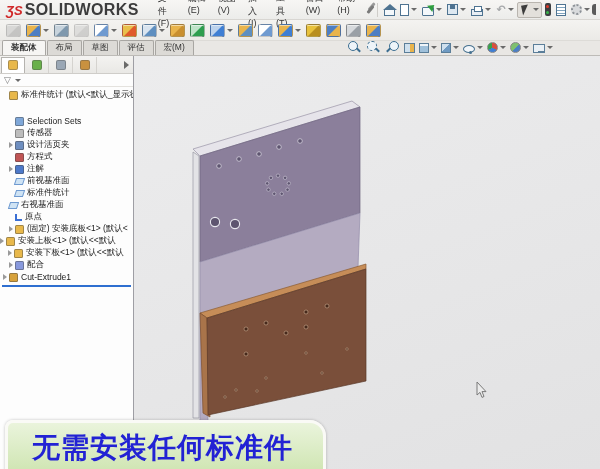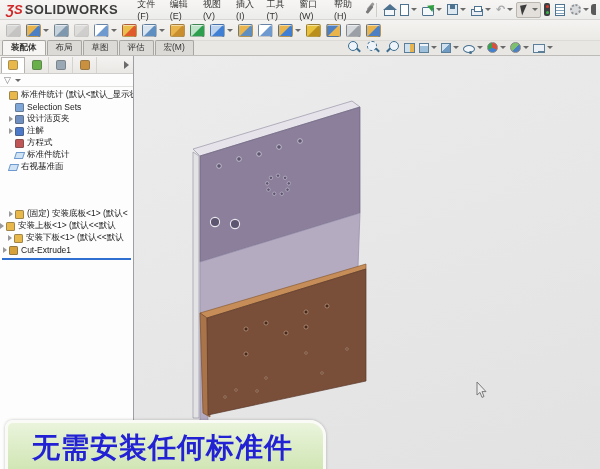--- a/index.html
+++ b/index.html
@@ -4,21 +4,21 @@
 <style>
   * { margin:0; padding:0; box-sizing:border-box; }
   html,body { width:600px; height:469px; }
   body { font-family:"Liberation Sans","DejaVu Sans",sans-serif; overflow:hidden; background:#e8e8e8; }
   .window { position:relative; width:600px; height:469px; background:#f0efed; overflow:hidden; }
 
   
   .menubar { height:20px; display:flex; align-items:center; background:linear-gradient(#f7f6f4,#ececea); border-bottom:1px solid #d8d6d2; padding:0 4px; }
   .logo { display:flex; align-items:baseline; gap:2px; padding:0 8px 0 2px; }
   .logo-mark { color:#d02828; font-weight:bold; font-style:italic; font-size:13px; }
-  .logo-text { color:#3c3c3c; font-weight:bold; font-size:13px; letter-spacing:.4px; }
+  .logo-text { color:#3c3c3c; font-weight:bold; font-size:16px; letter-spacing:.4px; }
   .menu-items { display:flex; gap:2px; margin-left:6px; }
   .menu-item { font-size:9px; color:#333; padding:2px 5px; cursor:default; }
   .pin-wrap { margin-left:8px; display:flex; align-items:center; }
   .qi-pin { width:3px; height:9px; background:#7a7a7a; border-radius:1px; transform:rotate(40deg); box-shadow:-1px -3px 0 0 #9a9a9a; }
   .sep { width:1px; height:14px; background:#cfcdc9; margin:0 5px; }
   .qa-bar { display:flex; align-items:center; gap:1px; }
   .qa-btn { display:flex; align-items:center; padding:1px 2px; border-radius:2px; }
   .qa-btn.pressed { background:#e3e0db; border:1px solid #b9b5af; }
   .dd { width:0; height:0; border-left:3px solid transparent; border-right:3px solid transparent; border-top:3px solid #6a6a6a; margin-left:2px; }
   .qi { position:relative; display:inline-block; }
@@ -345,64 +345,84 @@
       <div class="filter-row">
         <span>▽</span>
         <span class="dd"></span>
       </div>
       <div class="tree" id="tree">
           <div class="tree-item root" style="padding-left: 3px;">
             <span class="exp none"></span>
             <span class="tree-chip" style="background: rgb(232, 184, 75);"></span>
             <span class="tree-label">标准件统计 (默认&lt;默认_显示状</span>
           </div>
-          <div class="tree-item" style="padding-left: 9px;">
+          <div class="tree-item" style="padding-left: 9px; margin-top: 14px;">
             <span class="exp none"></span>
             <span class="tree-chip" style="background: rgb(127, 167, 216);"></span>
             <span class="tree-label">Selection Sets</span>
           </div>
           <div class="tree-item" style="padding-left: 9px;">
+            <span class="exp none"></span>
+            <span class="tree-chip" style="background: rgb(189, 189, 189);"></span>
+            <span class="tree-label">传感器</span>
+          </div>
+          <div class="tree-item" style="padding-left: 9px;">
             <span class="exp"></span>
             <span class="tree-chip" style="background: rgb(111, 143, 192);"></span>
             <span class="tree-label">设计活页夹</span>
           </div>
           <div class="tree-item" style="padding-left: 9px;">
+            <span class="exp none"></span>
+            <span class="tree-chip" style="background: rgb(192, 85, 85);"></span>
+            <span class="tree-label">方程式</span>
+          </div>
+          <div class="tree-item" style="padding-left: 9px;">
             <span class="exp"></span>
             <span class="tree-chip" style="background: rgb(77, 121, 201);"></span>
             <span class="tree-label">注解</span>
           </div>
           <div class="tree-item" style="padding-left: 9px;">
             <span class="exp none"></span>
-            <span class="tree-chip" style="background: rgb(192, 85, 85);"></span>
-            <span class="tree-label">方程式</span>
+            <span class="tree-chip plane"></span>
+            <span class="tree-label">前视基准面</span>
           </div>
           <div class="tree-item" style="padding-left: 9px;">
             <span class="exp none"></span>
             <span class="tree-chip plane"></span>
             <span class="tree-label">标准件统计</span>
           </div>
           <div class="tree-item" style="">
             <span class="exp none"></span>
             <span class="tree-chip plane"></span>
             <span class="tree-label">右视基准面</span>
           </div>
-          <div class="tree-item" style="padding-left: 9px; margin-top: 35px;">
+          <div class="tree-item" style="padding-left: 9px;">
+            <span class="exp none"></span>
+            <span class="tree-chip origin"></span>
+            <span class="tree-label">原点</span>
+          </div>
+          <div class="tree-item" style="padding-left: 9px;">
             <span class="exp"></span>
             <span class="tree-chip" style="background: rgb(232, 184, 75);"></span>
             <span class="tree-label">(固定) 安装底板&lt;1&gt; (默认&lt;</span>
           </div>
           <div class="tree-item" style="padding-left: 0;">
             <span class="exp"></span>
             <span class="tree-chip" style="background: rgb(232, 184, 75);"></span>
             <span class="tree-label">安装上板&lt;1&gt; (默认&lt;&lt;默认</span>
           </div>
           <div class="tree-item" style="padding-left: 8px;">
             <span class="exp"></span>
             <span class="tree-chip" style="background: rgb(232, 184, 75);"></span>
             <span class="tree-label">安装下板&lt;1&gt; (默认&lt;&lt;默认</span>
+          </div>
+          <div class="tree-item" style="padding-left: 9px;">
+            <span class="exp"></span>
+            <span class="tree-chip" style="background: rgb(136, 153, 221);"></span>
+            <span class="tree-label">配合</span>
           </div>
           <div class="tree-item" style="">
             <span class="exp"></span>
             <span class="tree-chip" style="background: rgb(215, 162, 60);"></span>
             <span class="tree-label">Cut-Extrude1</span>
           </div>
         </div>
       <div class="rollback" id="rollback" style="border-top-color: rgb(46, 111, 208);"></div>
     </div>
   </div>

